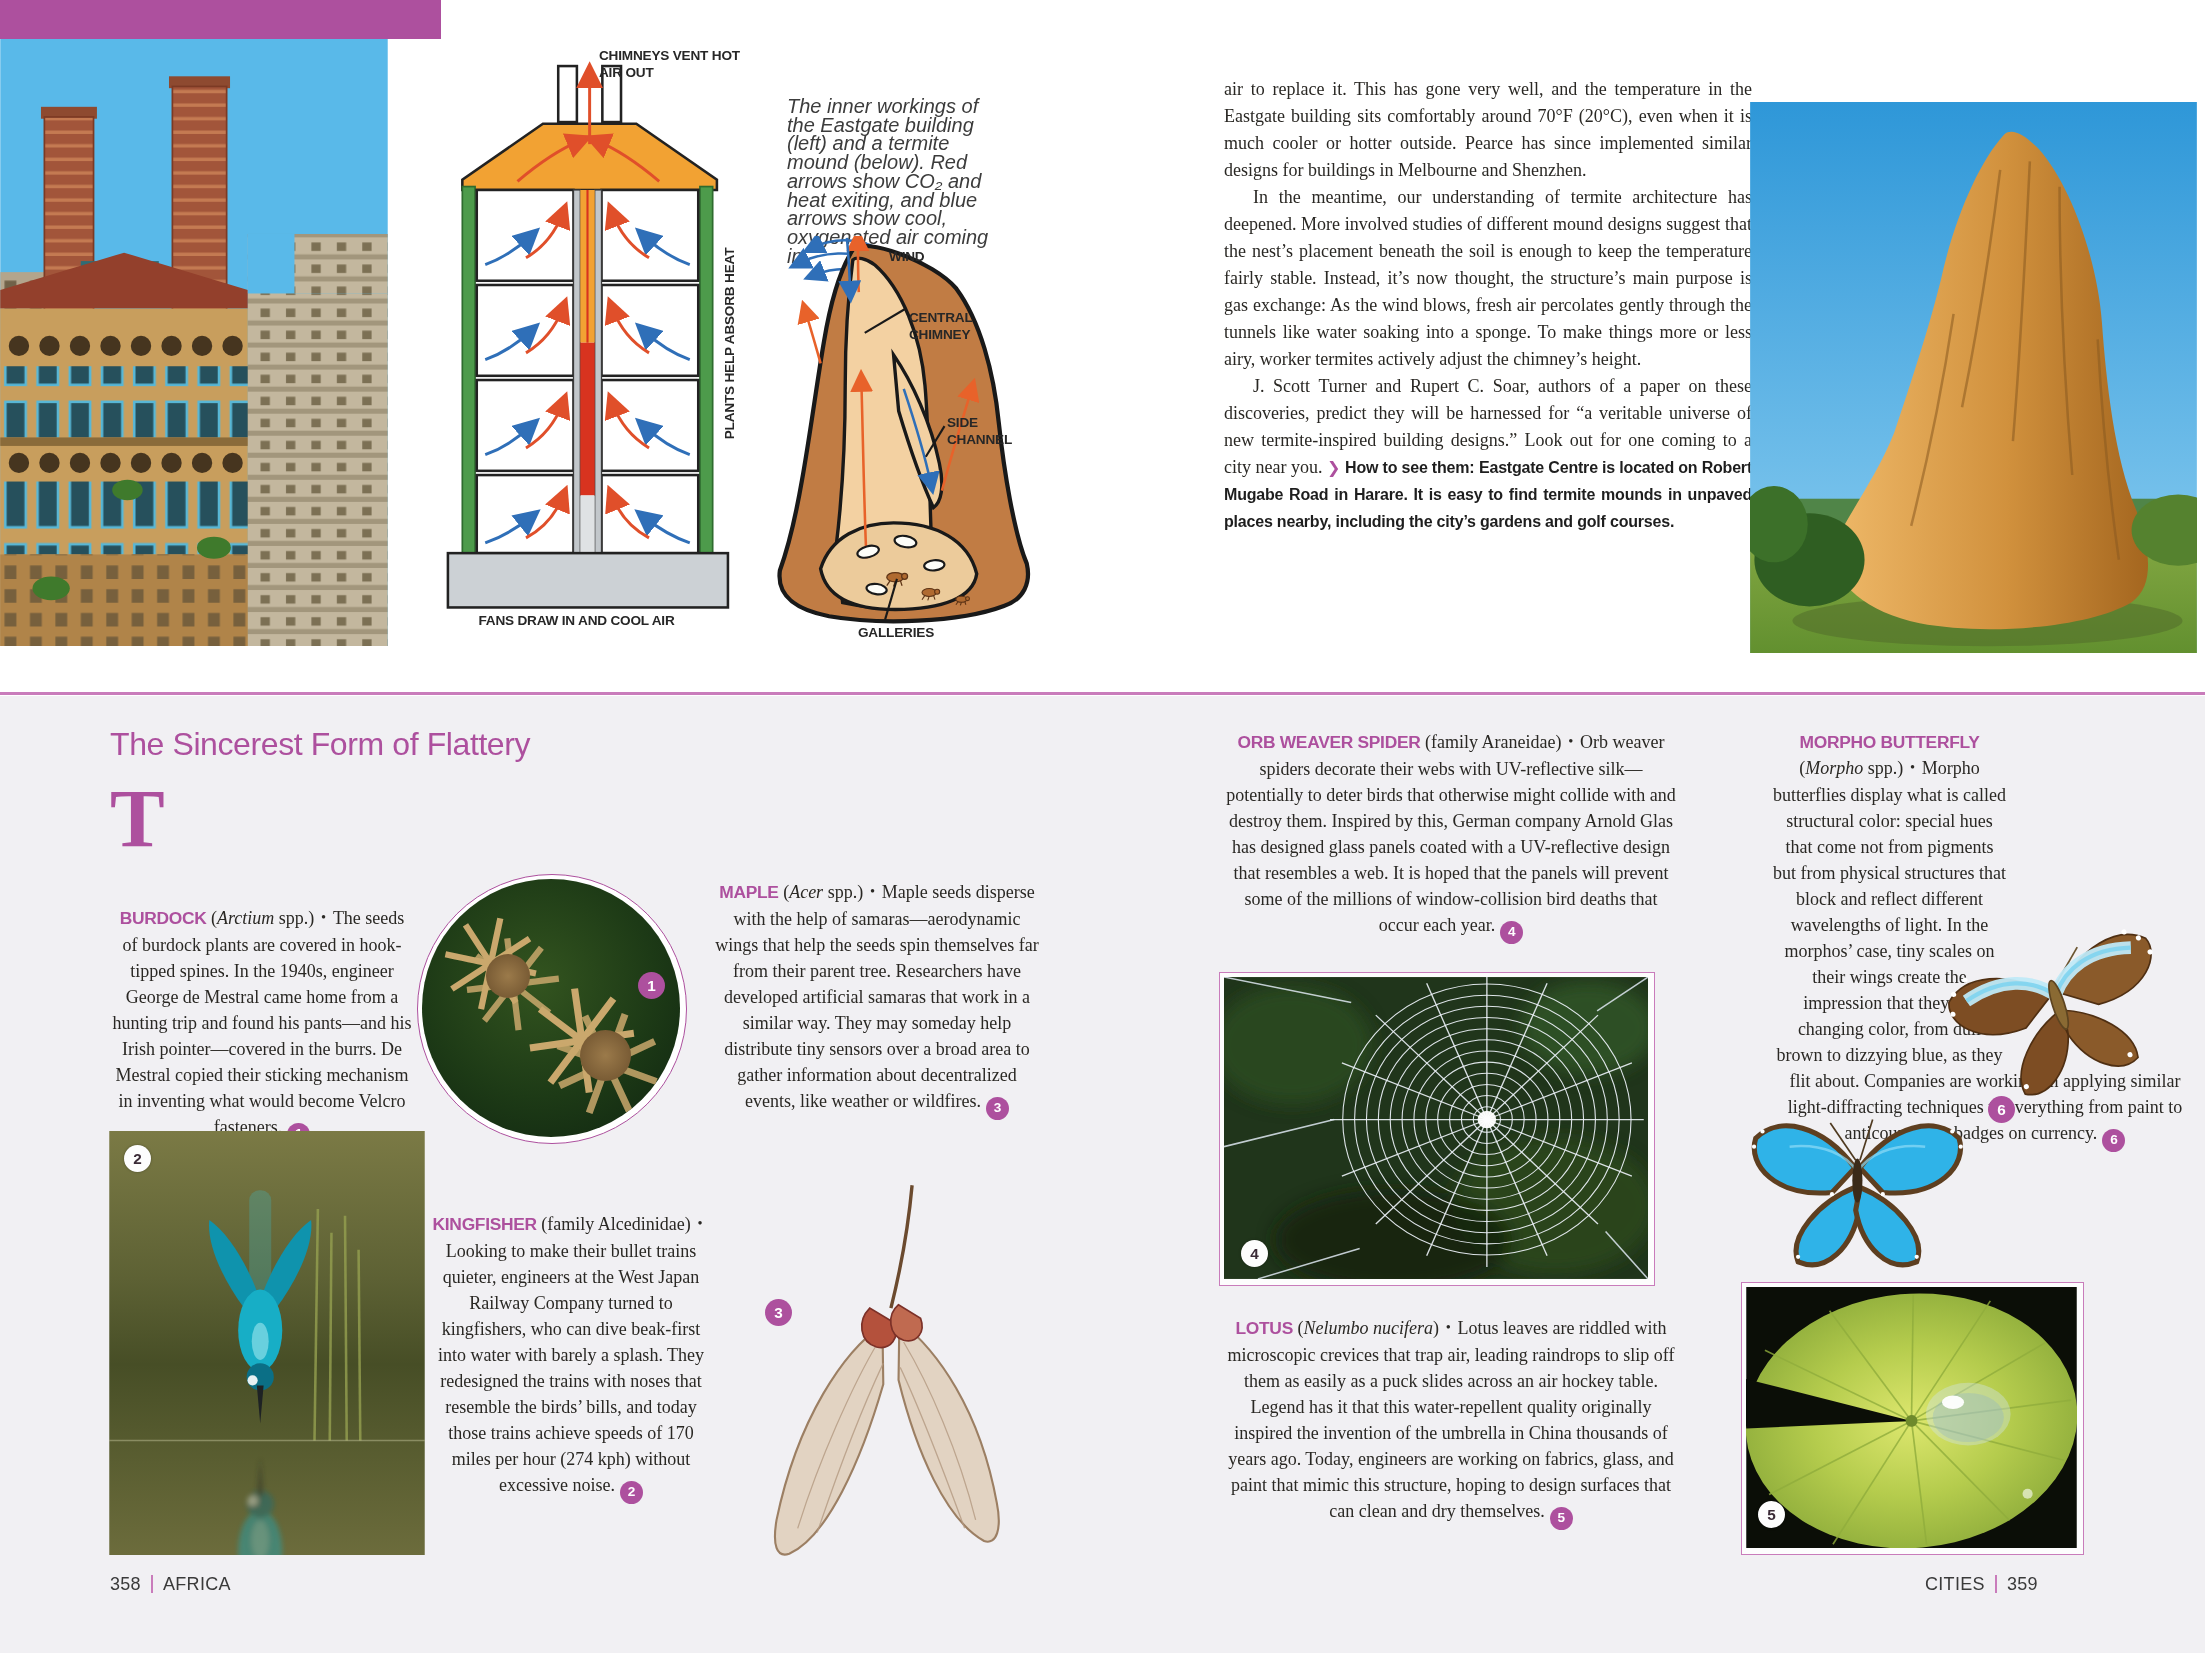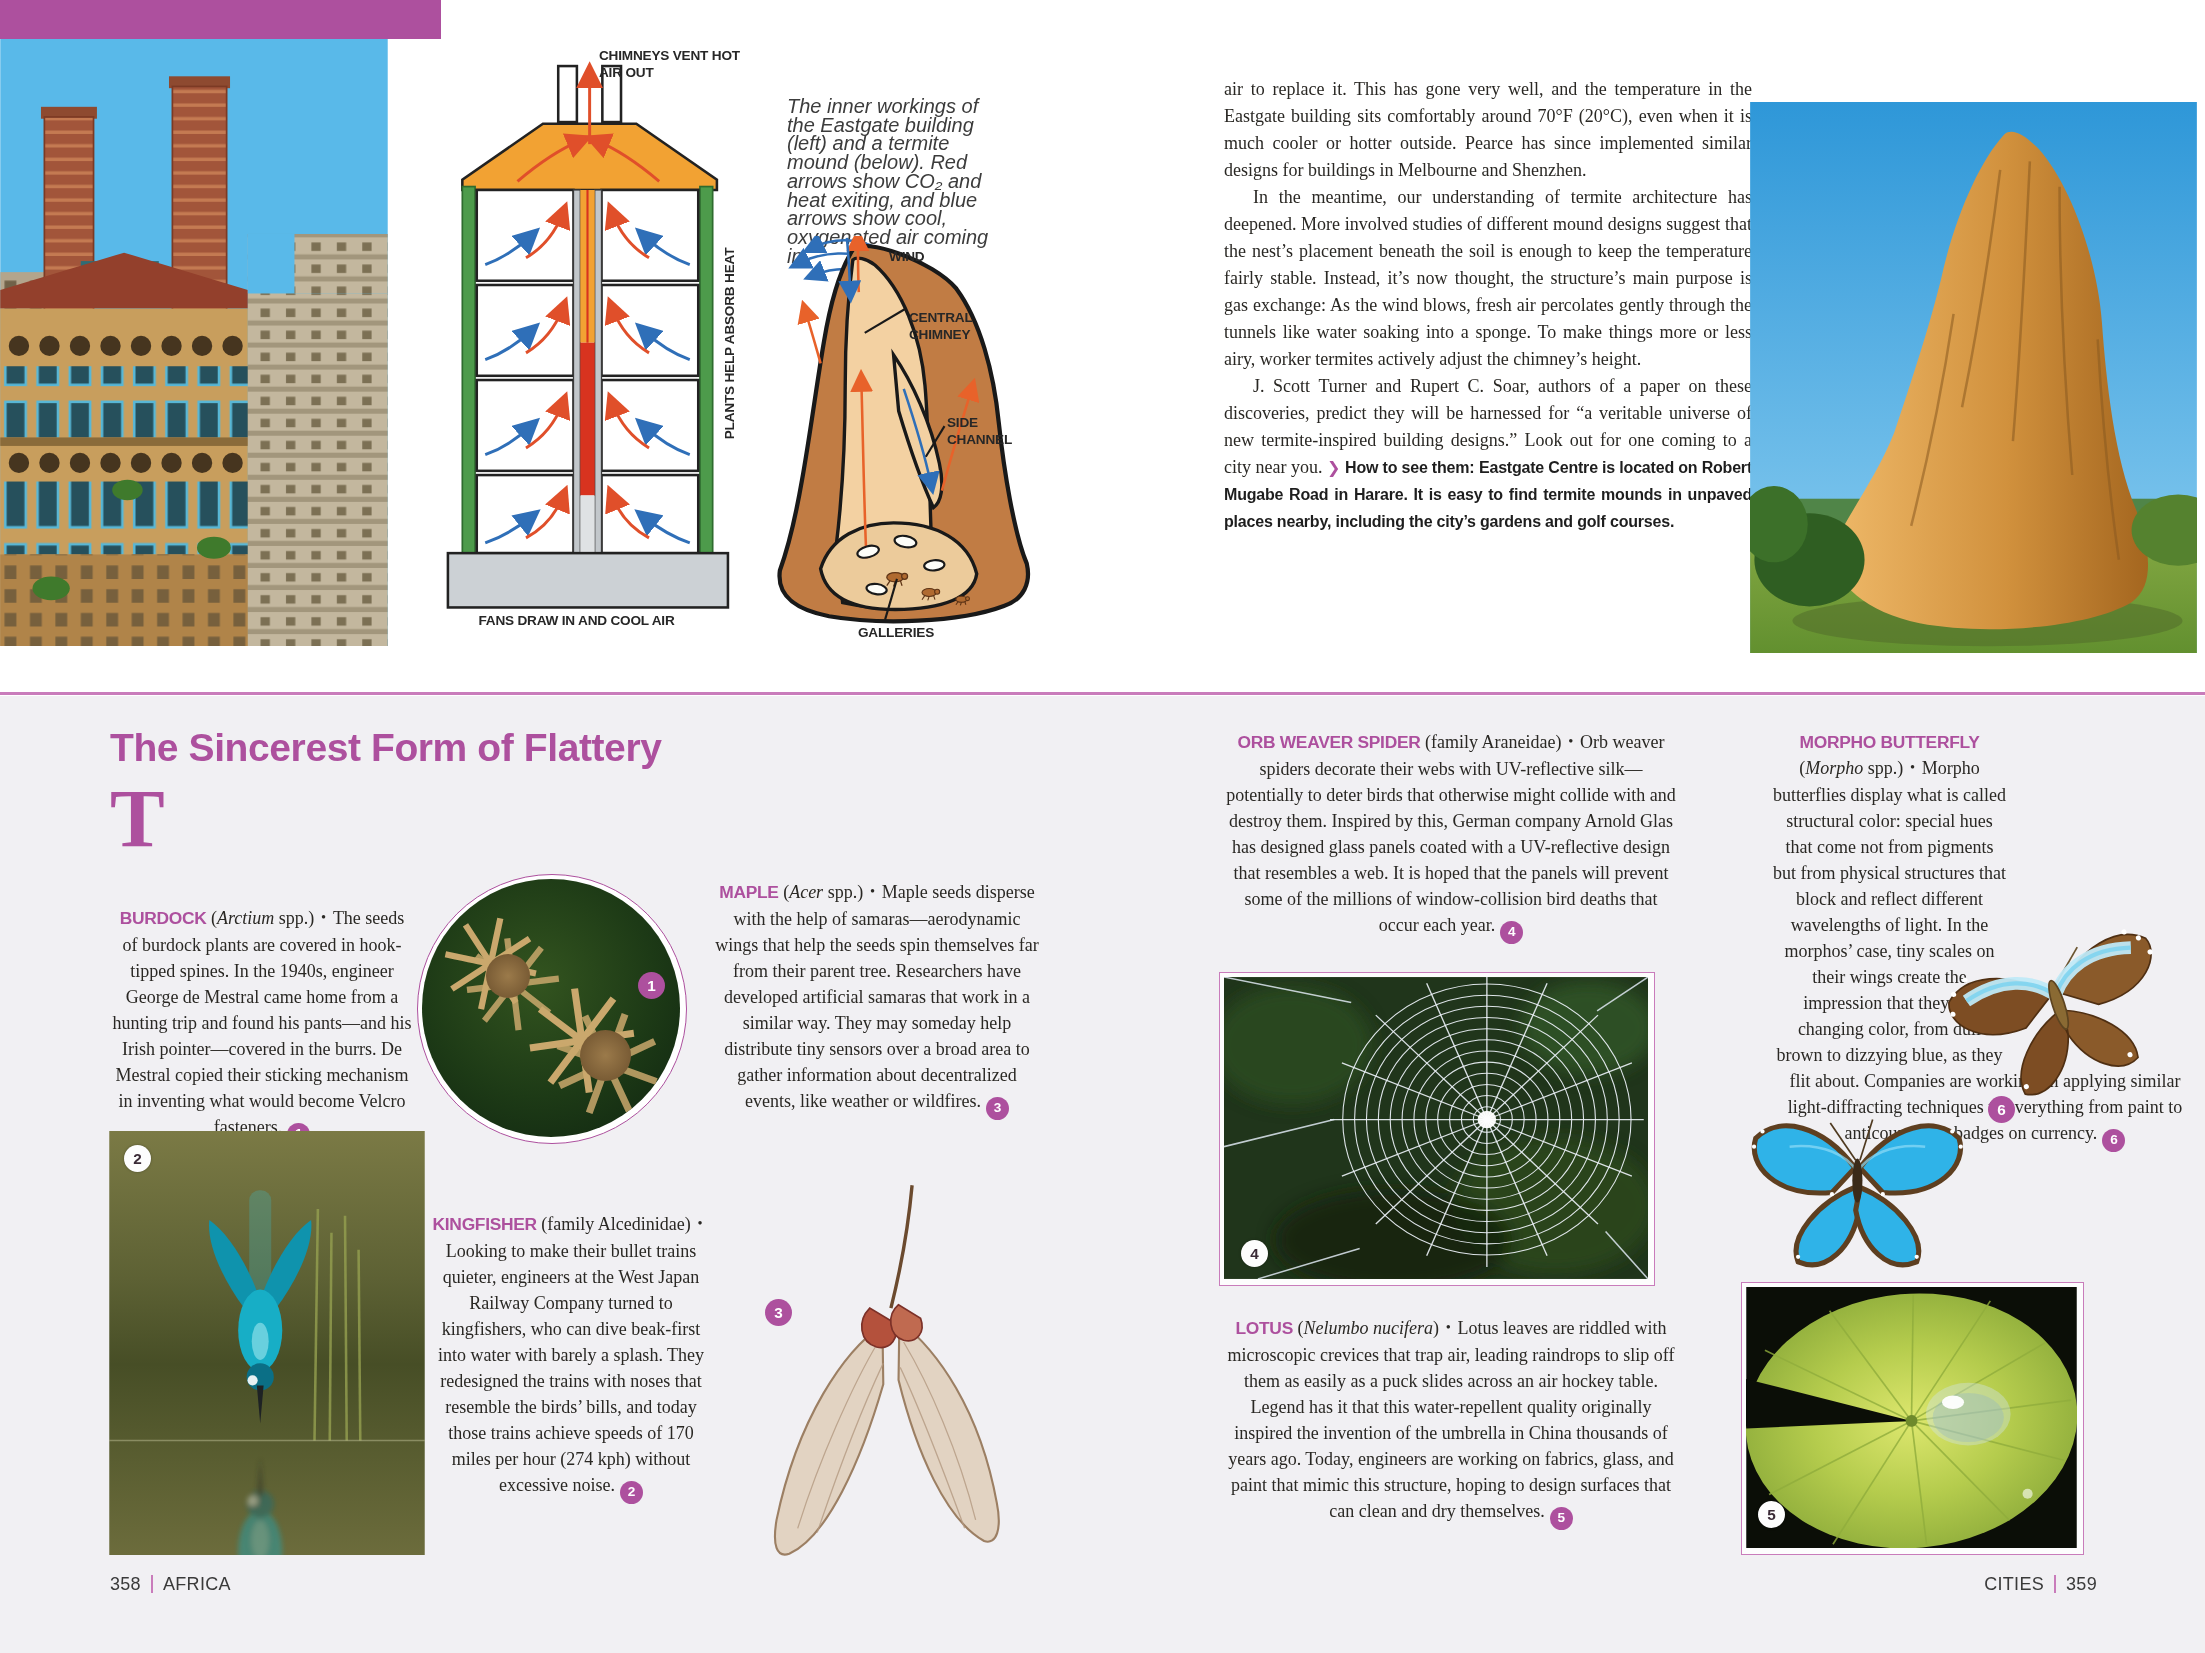--- a/index.html
+++ b/index.html
@@ -32,21 +32,21 @@
   .article p.ind{text-indent:29px;}
   .chev{color:#ad509e;font-family:"DejaVu Sans",sans-serif;font-weight:bold;font-size:16px;}
   .howto{
     font-family:"Liberation Sans","DejaVu Sans",sans-serif;
     font-weight:bold;font-size:16px;letter-spacing:-0.2px;color:#1e1e1e;
   }
   
   .ftitle{
     left:110px;top:726px;
     font-family:"Liberation Sans","DejaVu Sans",sans-serif;
-    font-weight:bold;font-size:39px;letter-spacing:-0.4px;color:#ad509e;
+    font-weight:normal;font-size:32px;letter-spacing:-0.4px;color:#ad509e;
   }
   .intro{
     left:110px;top:782px;width:926px;
     font-size:18px;line-height:26px;text-align:justify;
   }
   .dropcap{
     float:left;color:#ad509e;font-weight:bold;
     font-size:82px;line-height:64px;padding:5.1px 10.2px 0 0;
   }
   .entry{
@@ -564,16 +564,16 @@
         <circle cx="-30" cy="26" r="2.5"></circle>
         <circle cx="30" cy="26" r="2.5"></circle>
       </g>
   </g>
 </svg>
 <div class="abs pbadge purple" style="left:1988px;top:1096px;">6</div>
 
 <div class="abs footer" style="left:110px;top:1574px;">
   <span>358</span><span class="fdiv"></span><span>AFRICA</span>
 </div>
-<div class="abs footer" style="left:1851px;top:1574px;width:246px;text-align:right;">
+<div class="abs footer" style="left:1925px;top:1574px;width:246px;">
   <span>CITIES</span><span class="fdiv"></span><span>359</span>
 </div>
 
 
 </body></html>

